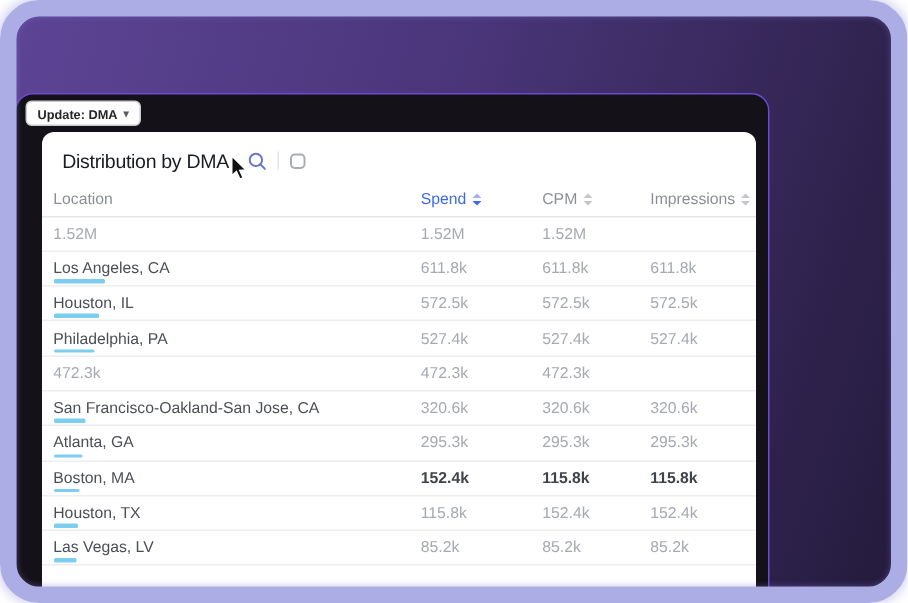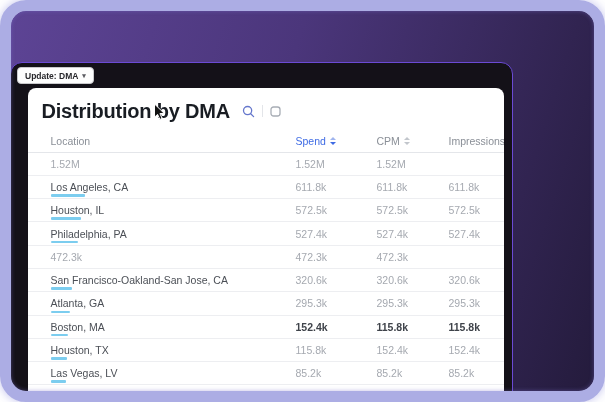--- a/index.html
+++ b/index.html
@@ -32,28 +32,28 @@
   }
   .update-btn .chev { font-size:7px; color:#5a5a60; }
   
   .card {
     position:absolute; left:16.5px; top:24.5px; width:476px; height:340px;
     background:var(--card-bg); border-radius:8px; overflow:hidden;
   }
   .card-head {
     display:flex; align-items:center; gap:8px; padding:12px 14px 6px 14px;
   }
-  .card-title { font-size:20px; font-weight:700; color:var(--title); letter-spacing:-.2px; }
+  .card-title { font-size:13px; font-weight:400; color:var(--title); letter-spacing:-.2px; }
   .head-icons { display:flex; align-items:center; gap:7px; margin-left:4px; }
   .vdiv { width:1px; height:12px; background:#e3e5e9; }
   .icon-btn { display:flex; align-items:center; cursor:pointer; background:none; border:none; padding:0; }
   
   .thead, .t-row {
     display:grid; grid-template-columns:245px 81px 72px 1fr;
-    padding-left:23px; align-items:center;
+    padding-left:8px; align-items:center;
   }
   .thead { height:22px; border-bottom:1px solid #e4e6ea; margin-top:2px; }
   .th { font-size:10.5px; color:var(--header-gray); display:flex; align-items:center; gap:4px; }
   .th.active { color:var(--accent-blue); }
   .sort { display:inline-flex; flex-direction:column; gap:1.5px; }
   .sort i { width:0; height:0; border-left:3px solid transparent; border-right:3px solid transparent; }
   .sort .up   { border-bottom:3.5px solid #c2c6cc; }
   .sort .down { border-top:3.5px solid #c2c6cc; }
   .sort.blue .up   { border-bottom-color:#9fb4ee; }
   .sort.blue .down { border-top-color:var(--accent-blue); }

